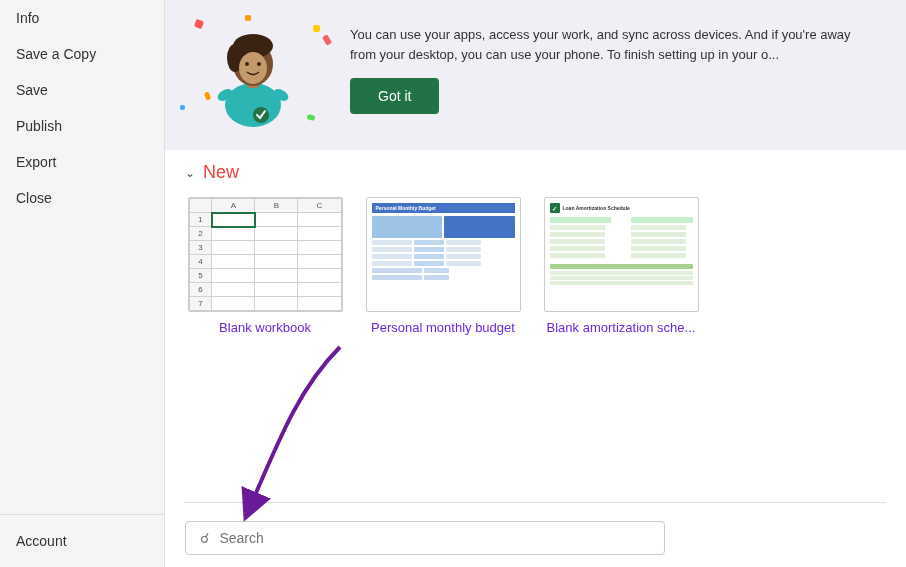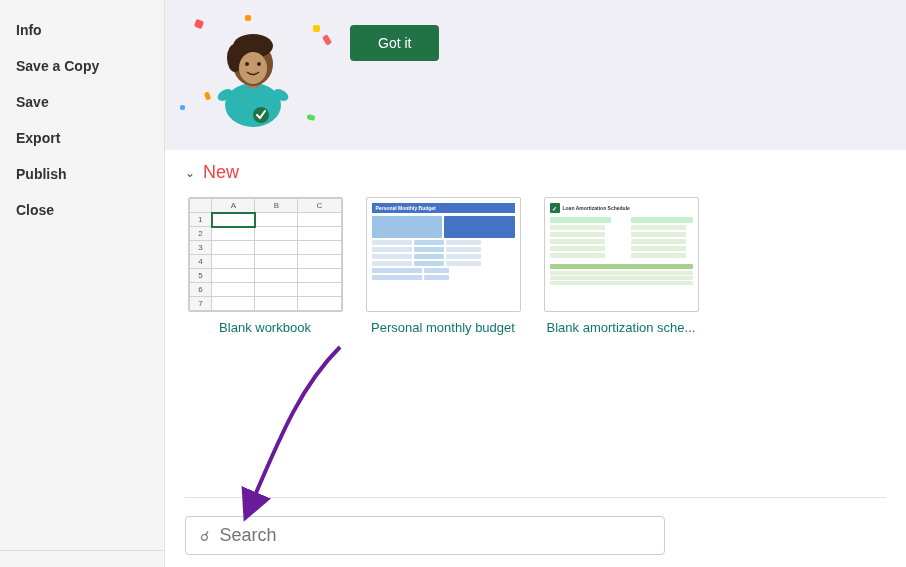--- a/index.html
+++ b/index.html
@@ -20,22 +20,21 @@
       display: flex;
       flex-direction: column;
       height: 567px;
       border-right: 1px solid #e0e0e0;
     }
 
     .sidebar-nav {
       flex: 1;
       display: flex;
       flex-direction: column;
-      padding-top: 12px;
-      font-weight: bold;
+      padding-top: 0;
     }
 
     .sidebar-item {
       padding: 10px 16px;
       font-size: 14px;
       color: #333;
       cursor: pointer;
       user-select: none;
       white-space: nowrap;
     }
@@ -151,21 +150,21 @@
       border: 1px solid #ccc;
       background: #fff;
       border-radius: 2px;
       margin-bottom: 8px;
       overflow: hidden;
       position: relative;
     }
 
     .template-label {
       font-size: 13px;
-      color: #0f766e;
+      color: #6d28d9;
       text-align: center;
     }
 
     .wb-table {
       width: 100%;
       height: 100%;
       border-collapse: collapse;
     }
 
     .wb-table td, .wb-table th {
@@ -220,47 +219,48 @@
     }
 
     .search-icon-wrap {
       color: #777;
       font-size: 14px;
     }
 
     .search-input {
       border: none;
       outline: none;
-      font-size: 18px;
+      font-size: 14px;
       color: #8b5cf6;
       flex: 1;
       background: transparent;
     }
 
     
     .confetti-dot {
       position: absolute;
       border-radius: 2px;
     }
   </style>
 </head>
 <body>
 
 <div class="sidebar">
   <div class="sidebar-nav">
     <div class="sidebar-item">Info</div>
     <div class="sidebar-item">Save a Copy</div>
     <div class="sidebar-item">Save</div>
+    <div class="sidebar-item">Publish</div>
     <div class="sidebar-item">Export</div>
-    <div class="sidebar-item">Publish</div>
     <div class="sidebar-item">Close</div>
 
     <div style="flex:1;"></div>
 
     <div class="sidebar-bottom">
+      <div class="sidebar-item">Account</div>
     </div>
   </div>
 </div>
 
 <div class="main-content">
 
   <div class="notification-banner">
 
     <div class="notification-illustration">
 
@@ -292,20 +292,21 @@
         <circle cx="56" cy="44" r="2" fill="#3b2314"></circle>
 
         <path d="M44 52 Q50 57 56 52" stroke="#3b2314" stroke-width="1.5" fill="none"></path>
 
         <circle cx="58" cy="95" r="8" fill="#217346"></circle>
         <path d="M54 95 L57 98 L62 91" stroke="white" stroke-width="2" fill="none" stroke-linecap="round"></path>
       </svg>
     </div>
 
     <div class="notification-text-area">
+      <div class="notification-text">You can use your apps, access your work, and sync across devices. And if you're away from your desktop, you can use your phone. To finish setting up in your o...</div>
       <button class="got-it-btn">Got it</button>
     </div>
   </div>
 
   <div class="new-section">
     <div class="new-section-header">
       <span class="chevron-icon">⌄</span>
       <span class="new-label">New</span>
     </div>
 

